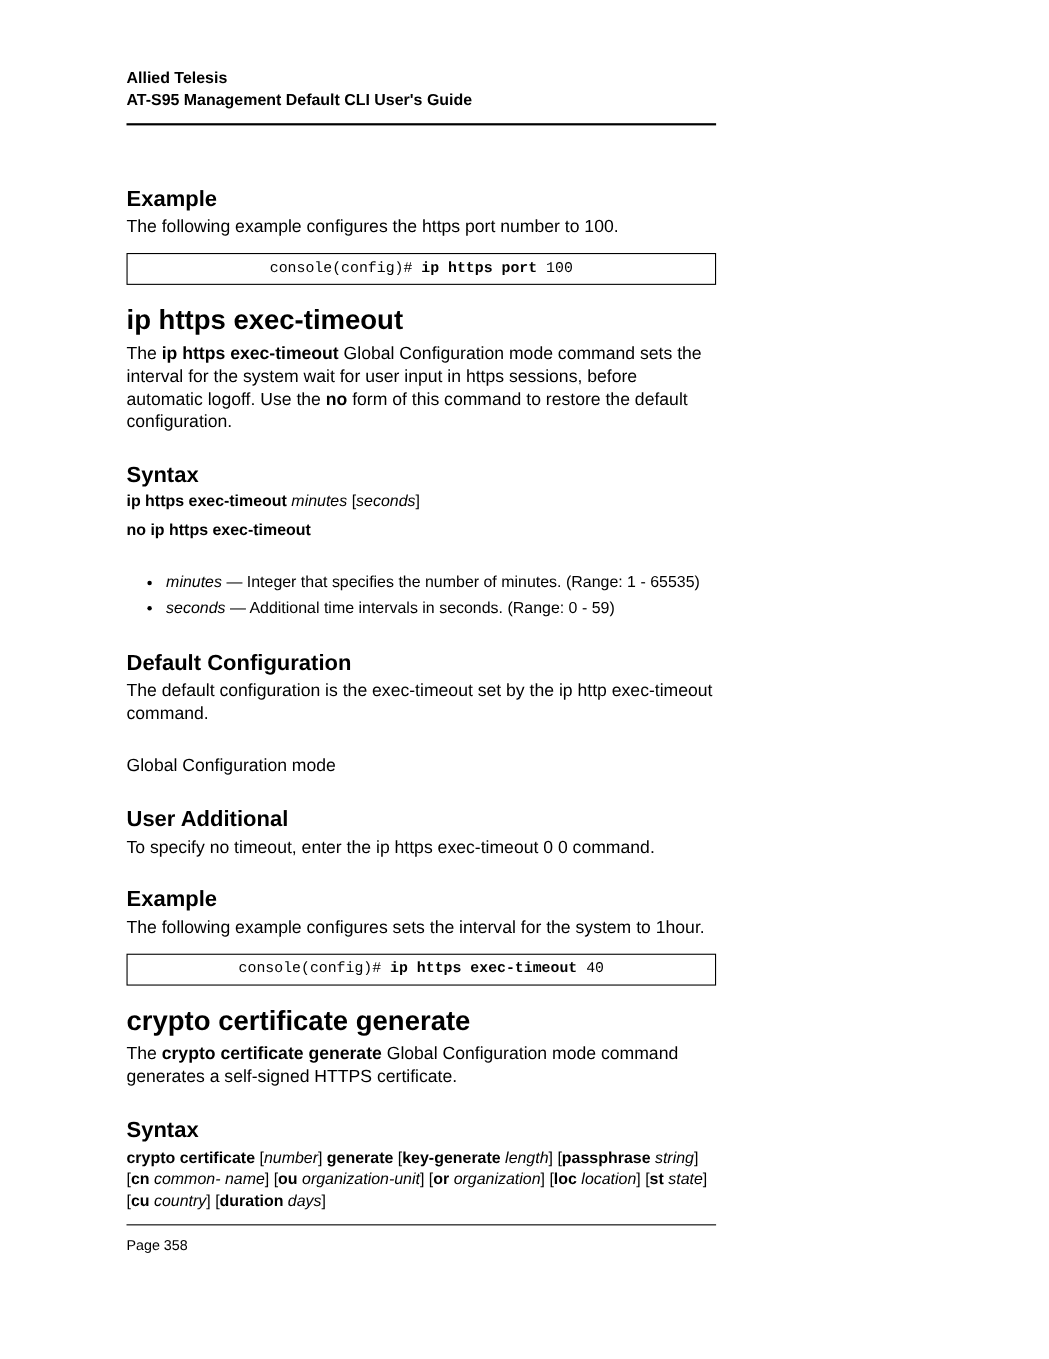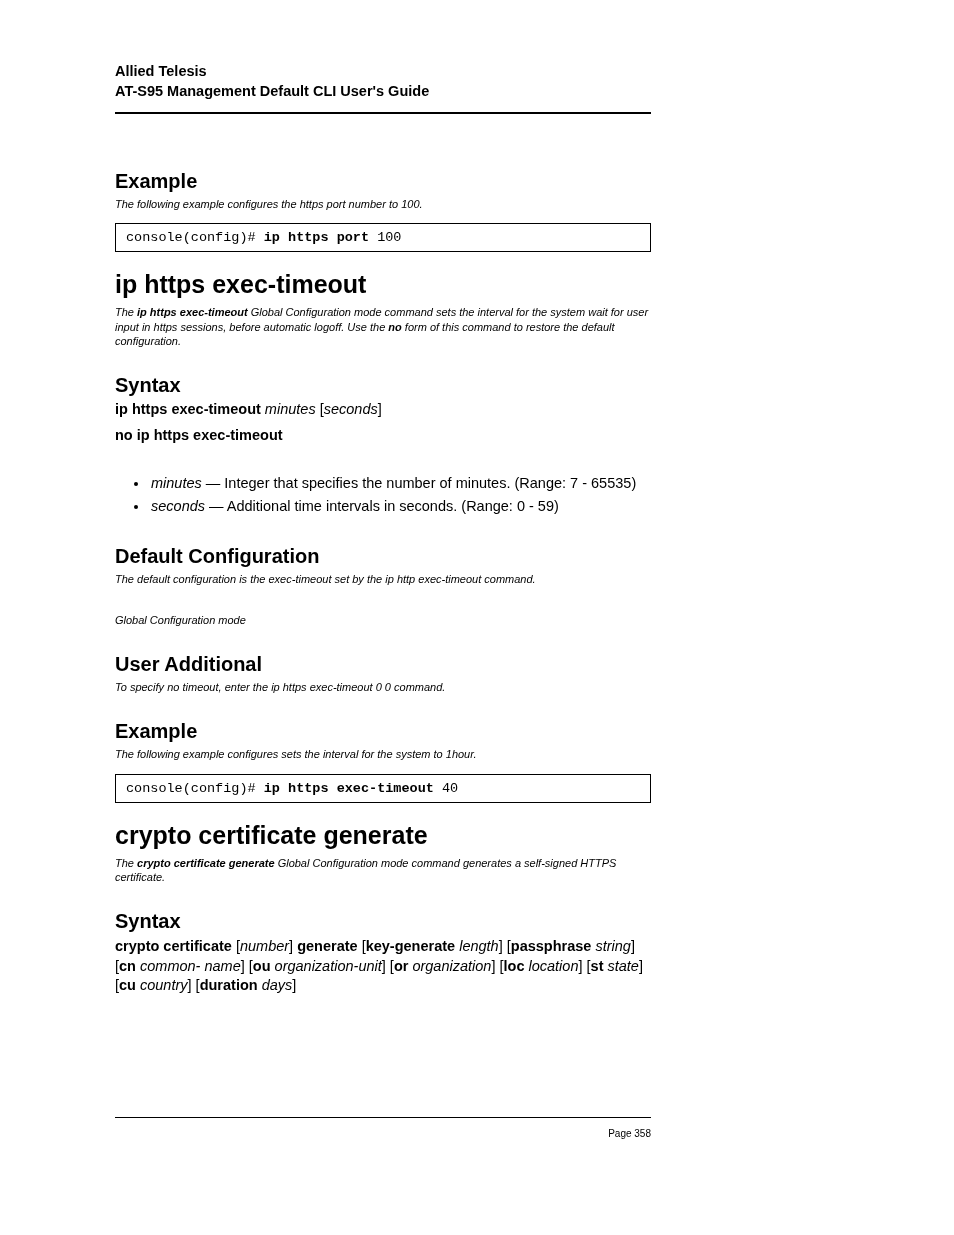--- a/index.html
+++ b/index.html
@@ -28,31 +28,31 @@
     border: none;
     border-top: 2px solid #000;
     margin: 11px 0 0 0;
   }
   .sec-h3 {
     font-weight: bold;
     font-size: 20px;
     margin: 0 0 4px 0;
   }
   .body-text {
-    font-size: 11px;
+    font-size: 16px;
     line-height: 1.3;
     margin: 0 0 0 0;
-    font-style: italic;
   }
   .code-box {
     border: 1px solid #000;
     padding: 6px 10px;
     margin: 12px 0 0 0;
     font-family: "Courier New", Courier, monospace;
     font-size: 13.5px;
+    text-align: center;
   }
   .code-box .bold { font-weight: bold; }
   h2.section-title {
     font-size: 25px;
     font-weight: bold;
     margin: 18px 0 6px 0;
   }
   .italic { font-style: italic; text-align: right; }
   .b { font-weight: bold; }
   .syntax-line {
@@ -76,22 +76,22 @@
     bottom: 96px;
     left: 115px;
     right: 115px;
   }
   .hr-bot {
     border: none;
     border-top: 1px solid #000;
     margin: 0;
   }
   .page-num {
-    text-align: right;
-    font-size: 10px;
+    text-align: left;
+    font-size: 13px;
     margin-top: 10px;
   }
   .gap-top-example1 { height: 56px; }
 </style>
 </head>
 <body>
 
 <div class="page">
 
   <div class="header">
@@ -110,21 +110,21 @@
   <h2 class="section-title">ip https exec-timeout</h2>
   <div class="body-text"><span>The </span><span class="b">ip https exec-timeout</span><span> Global Configuration mode command sets the interval for the system wait for user input in https sessions, before automatic logoff. Use the </span><span class="b">no</span><span> form of this command to restore the default configuration.</span></div>
 
   <div class="spacer-med"></div>
   <div class="sec-h3">Syntax</div>
   <div class="syntax-line"><span class="b">ip https exec-timeout</span><span class="italic"> minutes</span><span> [</span><span class="italic">seconds</span><span>]</span></div>
   <div class="syntax-line" style="margin-top:10px;"><span class="b">no ip https exec-timeout</span></div>
 
   <div class="spacer-med"></div>
   <ul class="params">
-    <li><span class="italic">minutes</span><span> — Integer that specifies the number of minutes. (Range: 7 - 65535)</span></li>
+    <li><span class="italic">minutes</span><span> — Integer that specifies the number of minutes. (Range: 1 - 65535)</span></li>
     <li><span class="italic">seconds</span><span> — Additional time intervals in seconds. (Range: 0 - 59)</span></li>
   </ul>
 
   <div class="spacer-med"></div>
   <div class="sec-h3">Default Configuration</div>
   <div class="body-text">The default configuration is the exec-timeout set by the ip http exec-timeout command.</div>
 
   <div class="spacer-med"></div>
   <div class="body-text">Global Configuration mode</div>
 

